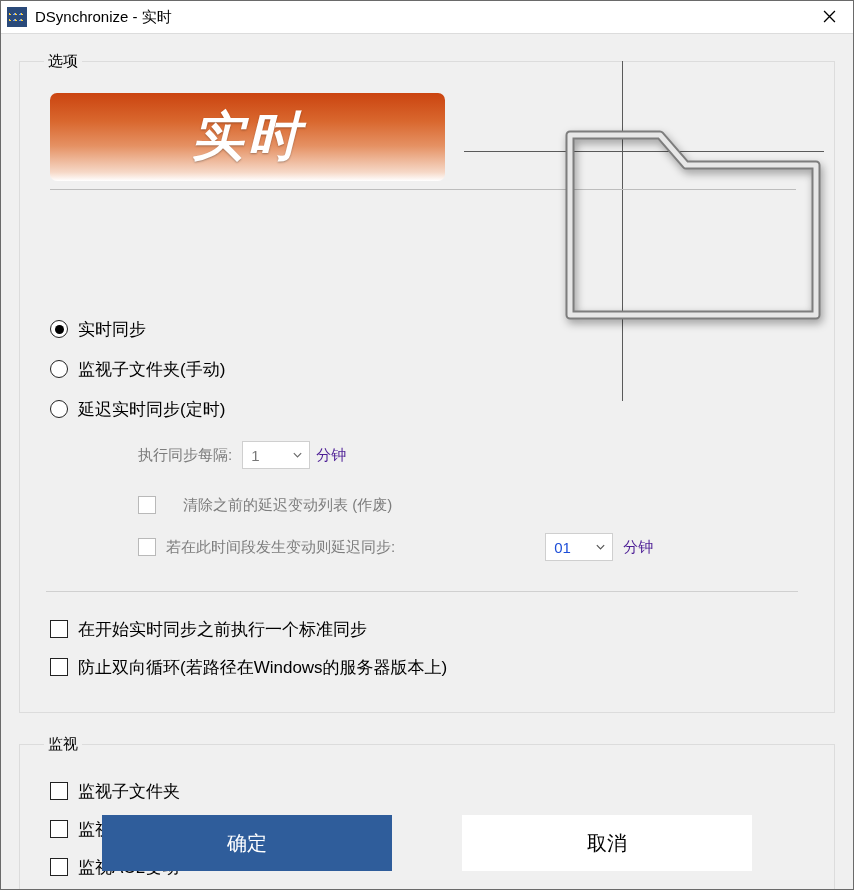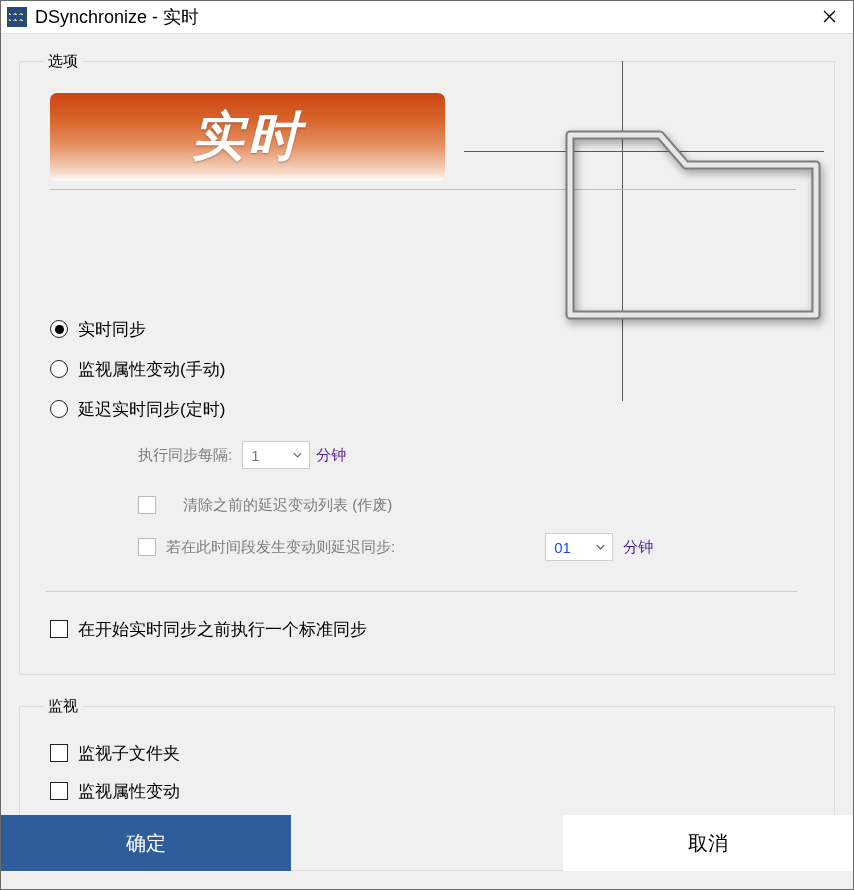--- a/index.html
+++ b/index.html
@@ -35,21 +35,21 @@
     content:"";
     position:absolute;
     left:2px; top:2px; right:2px; bottom:2px;
     background:
       linear-gradient(45deg,#ffd040 25%,transparent 25%) 0 0/6px 6px,
       linear-gradient(-45deg,#6aa0ff 25%,transparent 25%) 0 0/6px 6px,
       #2a4a7a;
   }
   .titlebar .title {
     flex: 1 1 auto;
-    font-size: 18px;
+    font-size: 15px;
     color:#000;
   }
   .titlebar .close {
     width: 48px; height: 33px;
     display:flex; align-items:center; justify-content:center;
     color:#000;
     cursor:pointer;
   }
   .titlebar .close svg{ width:13px; height:13px; }
 
@@ -224,21 +224,21 @@
   fieldset.group.watch{
     padding-top:18px;
     padding-bottom:22px;
   }
 
   
   .footer{
     position:absolute;
     left:0; right:0; bottom:18px;
     display:flex;
-    justify-content:space-between;
+    justify-content:center;
     gap:70px;
   }
   .btn{
     width:290px;
     height:56px;
     display:flex;
     align-items:center;
     justify-content:center;
     font-size:20px;
     cursor:pointer;
@@ -289,21 +289,21 @@
       </div>
     </div>
 
     <div class="radio-list">
       <div class="radio-item">
         <span class="radio-dot checked"></span>
         <span>实时同步</span>
       </div>
       <div class="radio-item">
         <span class="radio-dot"></span>
-        <span>监视属性变动(手动)</span>
+        <span>监视子文件夹(手动)</span>
       </div>
       <div class="radio-item">
         <span class="radio-dot"></span>
         <span>延迟实时同步(定时)</span>
       </div>
     </div>
 
     <div class="indented">
       <div class="row label-row">
         <span>执行同步每隔:</span>
@@ -338,20 +338,24 @@
         <span class="unit">分钟</span>
       </div>
     </div>
 
     <hr class="divider">
 
     <div class="check-row">
       <span class="chk bold"></span>
       <span>在开始实时同步之前执行一个标准同步</span>
     </div>
+    <div class="check-row">
+      <span class="chk bold"></span>
+      <span>防止双向循环(若路径在Windows的服务器版本上)</span>
+    </div>
 
   </fieldset>
 
   <fieldset class="group watch">
     <legend>监视</legend>
 
     <div class="check-row">
       <span class="chk bold"></span>
       <span>监视子文件夹</span>
     </div>

